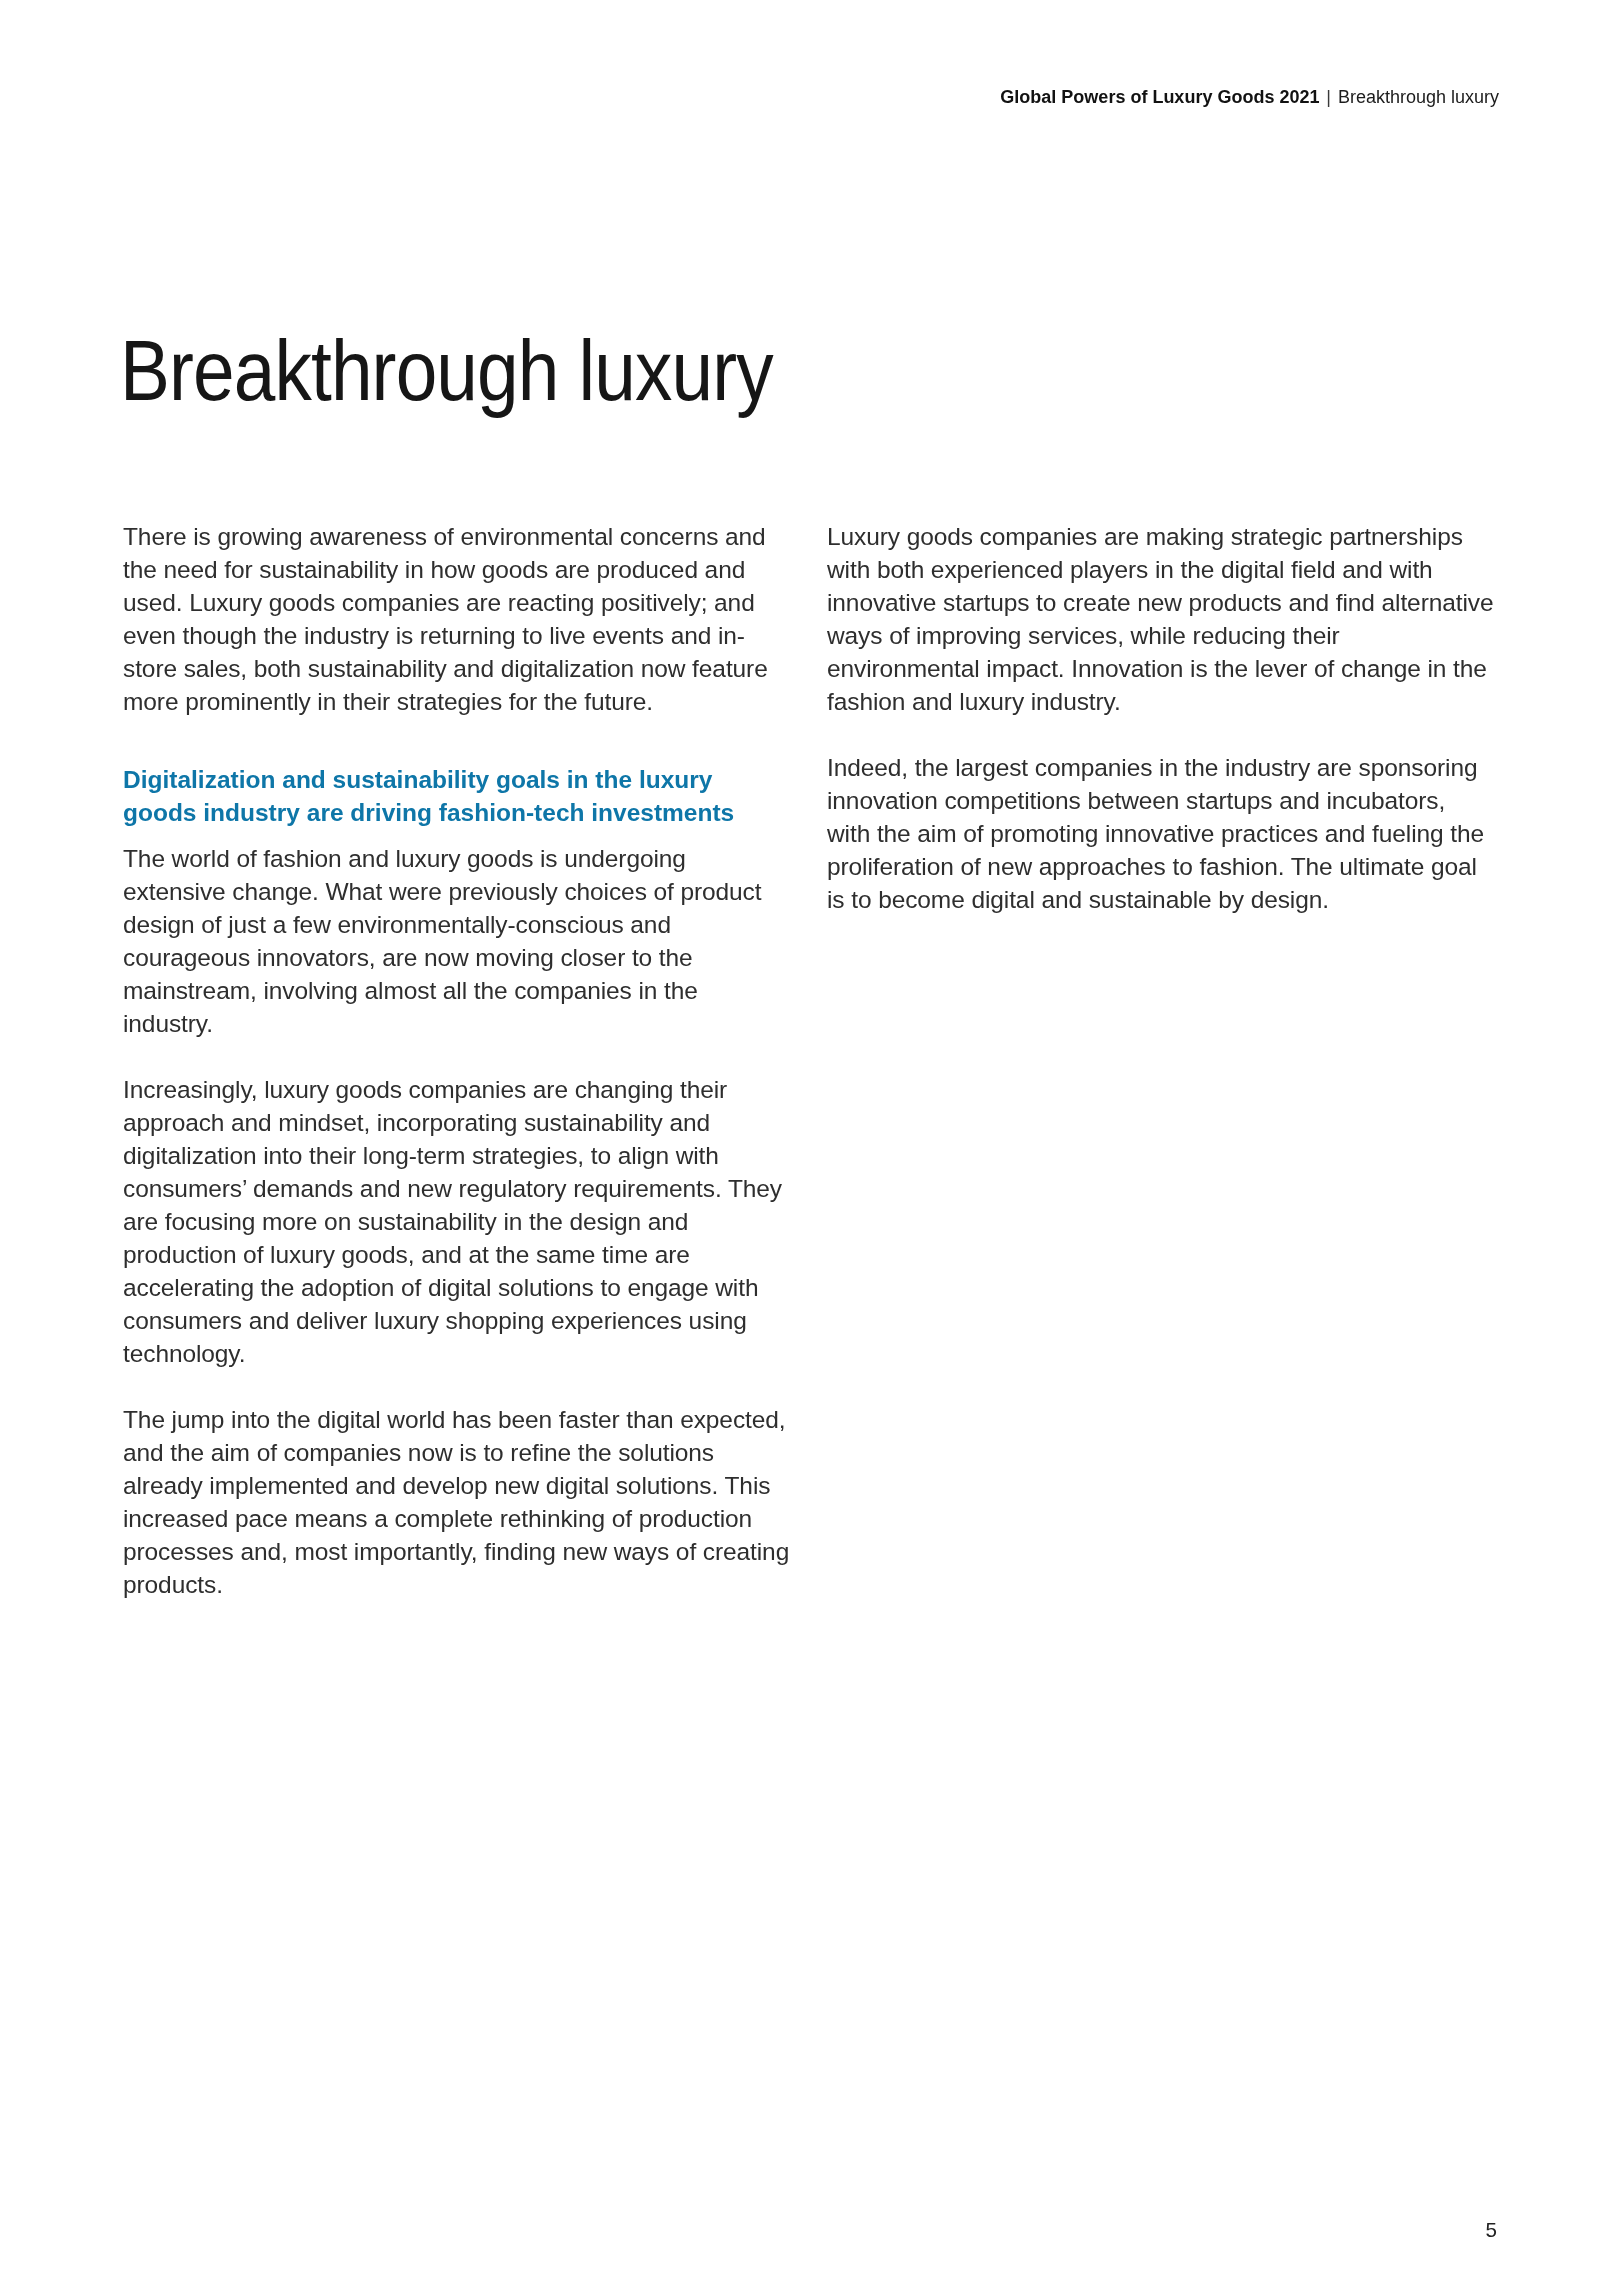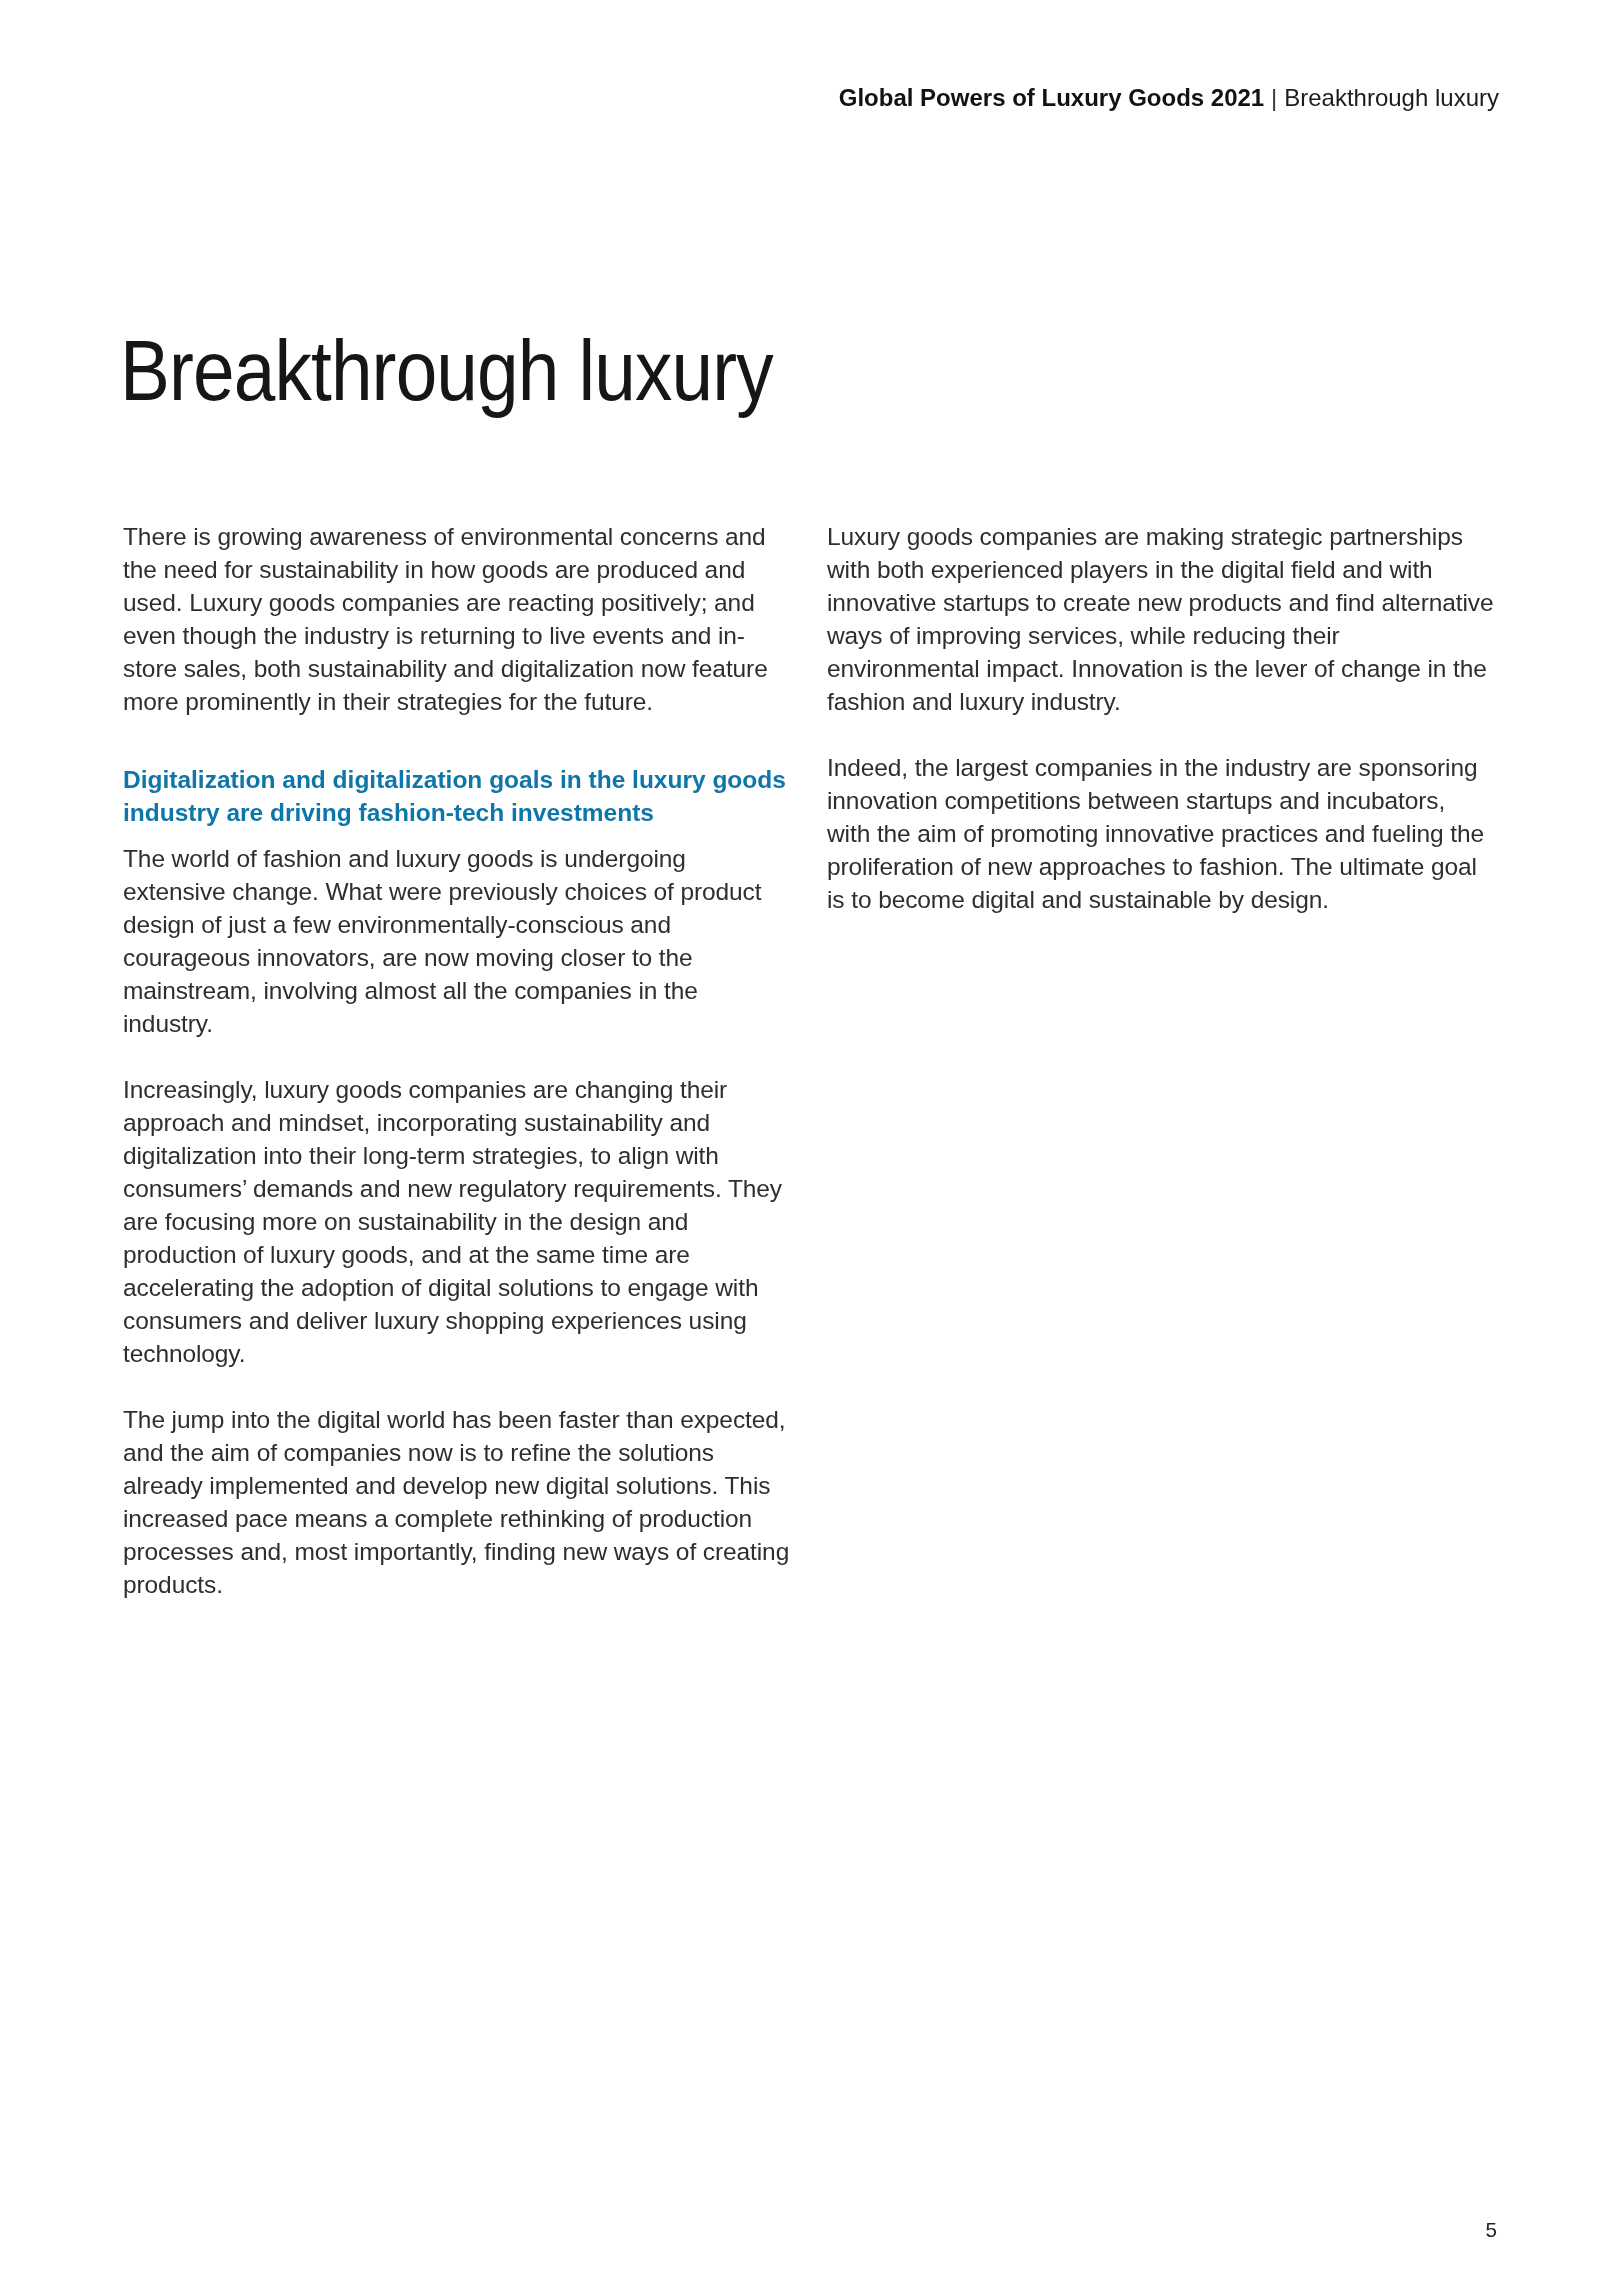--- a/index.html
+++ b/index.html
@@ -12,21 +12,21 @@
     width: 1621px;
     height: 2293px;
     background: #ffffff;
     font-family: "Liberation Sans", sans-serif;
     overflow: hidden;
   }
   .page-header {
     position: absolute;
     top: 86px;
     right: 122px;
-    font-size: 24px;
+    font-size: 18px;
     line-height: 23.5px;
     color: #121212;
     white-space: nowrap;
   }
   .report-title { font-weight: 700; }
   .header-sep   { font-weight: 400; color: #3a3a3a; padding: 0 6.9px; }
   .chapter      { font-weight: 400; color: #1c1c1c; }
 
   .page-title {
     position: absolute;
@@ -85,21 +85,21 @@
   <header class="page-header">
     <span class="report-title">Global Powers of Luxury Goods 2021</span><span class="header-sep">|</span><span class="chapter">Breakthrough luxury</span>
   </header>
 
   <h1 class="page-title">Breakthrough luxury</h1>
 
   <main class="columns">
 
     <section class="col">
       <p>There is growing awareness of environmental concerns and the need for sustainability in how goods are produced and used. Luxury goods companies are reacting positively; and even though the industry is returning to live events and in-store sales, both sustainability and digitalization now feature more prominently in their strategies for the future.</p>
-      <h2 class="subheading">Digitalization and digitalization goals in the luxury goods industry are driving fashion-tech investments</h2>
+      <h2 class="subheading">Digitalization and sustainability goals in the luxury goods industry are driving fashion-tech investments</h2>
       <p>The world of fashion and luxury goods is undergoing extensive change. What were previously choices of product design of just a few environmentally-conscious and courageous innovators, are now moving closer to the mainstream, involving almost all the companies in the industry.</p>
       <p>Increasingly, luxury goods companies are changing their approach and mindset, incorporating sustainability and digitalization into their long-term strategies, to align with consumers’ demands and new regulatory requirements. They are focusing more on sustainability in the design and production of luxury goods, and at the same time are accelerating the adoption of digital solutions to engage with consumers and deliver luxury shopping experiences using technology.</p>
       <p>The jump into the digital world has been faster than expected, and the aim of companies now is to refine the solutions already implemented and develop new digital solutions. This increased pace means a complete rethinking of production processes and, most importantly, finding new ways of creating products.</p>
     </section>
 
     <section class="col">
       <p>Luxury goods companies are making strategic partnerships with both experienced players in the digital field and with innovative startups to create new products and find alternative ways of improving services, while reducing their environmental impact. Innovation is the lever of change in the fashion and luxury industry.</p>
       <p>Indeed, the largest companies in the industry are sponsoring innovation competitions between startups and incubators, with the aim of promoting innovative practices and fueling the proliferation of new approaches to fashion. The ultimate goal is to become digital and sustainable by design.</p>
     </section>
 

